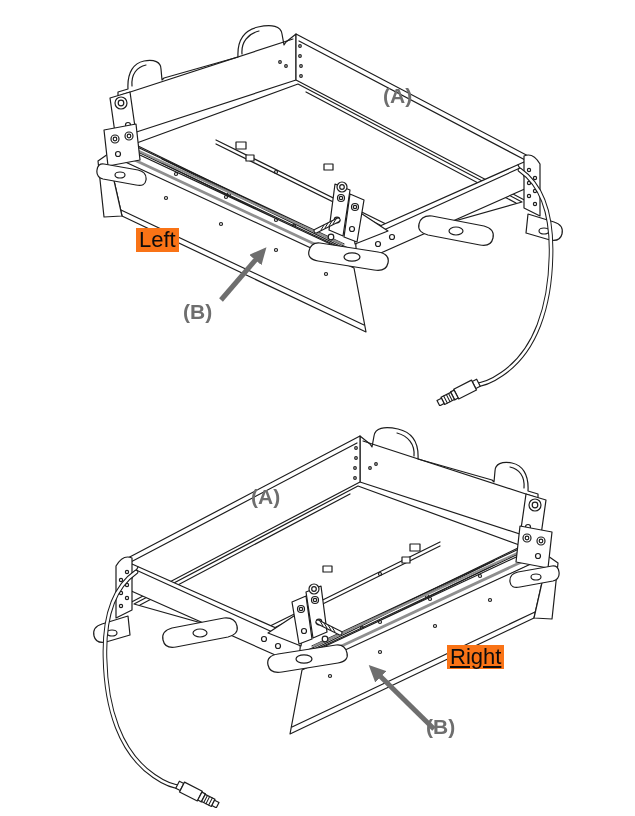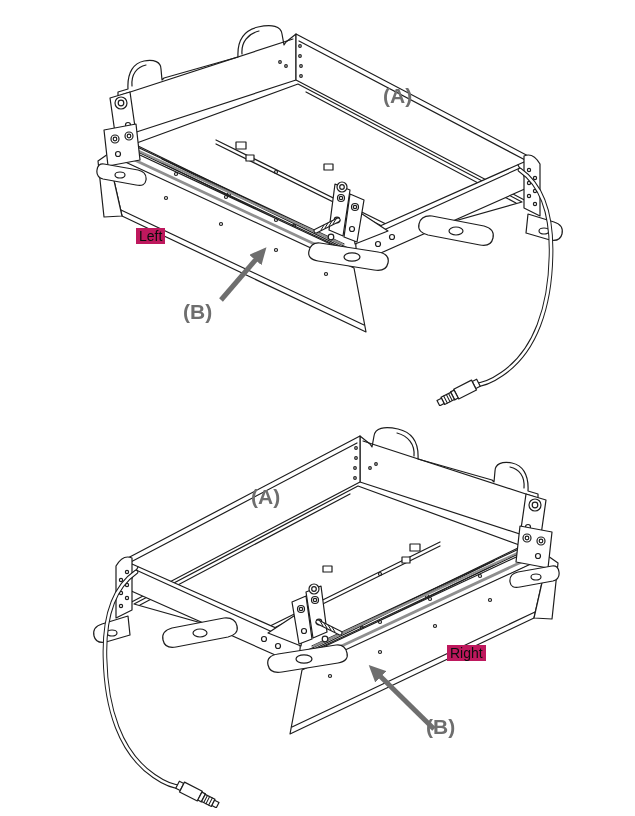--- a/index.html
+++ b/index.html
@@ -5,26 +5,26 @@
   html,body{margin:0;padding:0;background:#ffffff;}
   .canvas{position:relative;width:635px;height:816px;background:#ffffff;overflow:hidden;
           font-family:"Liberation Sans", sans-serif;}
   .unit-figure{position:absolute;inset:0;margin:0;pointer-events:none;}
   .unit-svg{position:absolute;}
   #fig-left .unit-svg{left:96px;top:6px;}
   #fig-right .unit-svg{left:70px;top:408px;}
   .overlay{position:absolute;left:0;top:0;}
   .label{position:absolute;white-space:nowrap;line-height:1;}
   .callout{font-weight:bold;font-size:21px;color:#6e6e6e;}
-  .side-label{font-size:14px;color:#0c0c0c;background:#be185d;padding:1px 3px;}
+  .side-label{font-size:22px;color:#0c0c0c;background:#f97316;padding:1px 3px;}
   #callout-a-left{left:383px;top:85px;}
   #side-left{left:136px;top:228px;}
   #callout-b-left{left:183px;top:301px;}
   #callout-a-right{left:251px;top:486px;}
-  #side-right{left:447px;top:645px;}
+  #side-right{left:447px;top:645px;text-decoration:underline;}
   #callout-b-right{left:426px;top:716px;}
 </style>
 </head>
 <body>
 
 <div class="canvas">
 
   <svg width="0" height="0" style="position:absolute" aria-hidden="true">
     <defs>
       <g id="unit-drawing" stroke="#1d1d1d" stroke-width="1.2" fill="none" stroke-linejoin="round" stroke-linecap="round">

